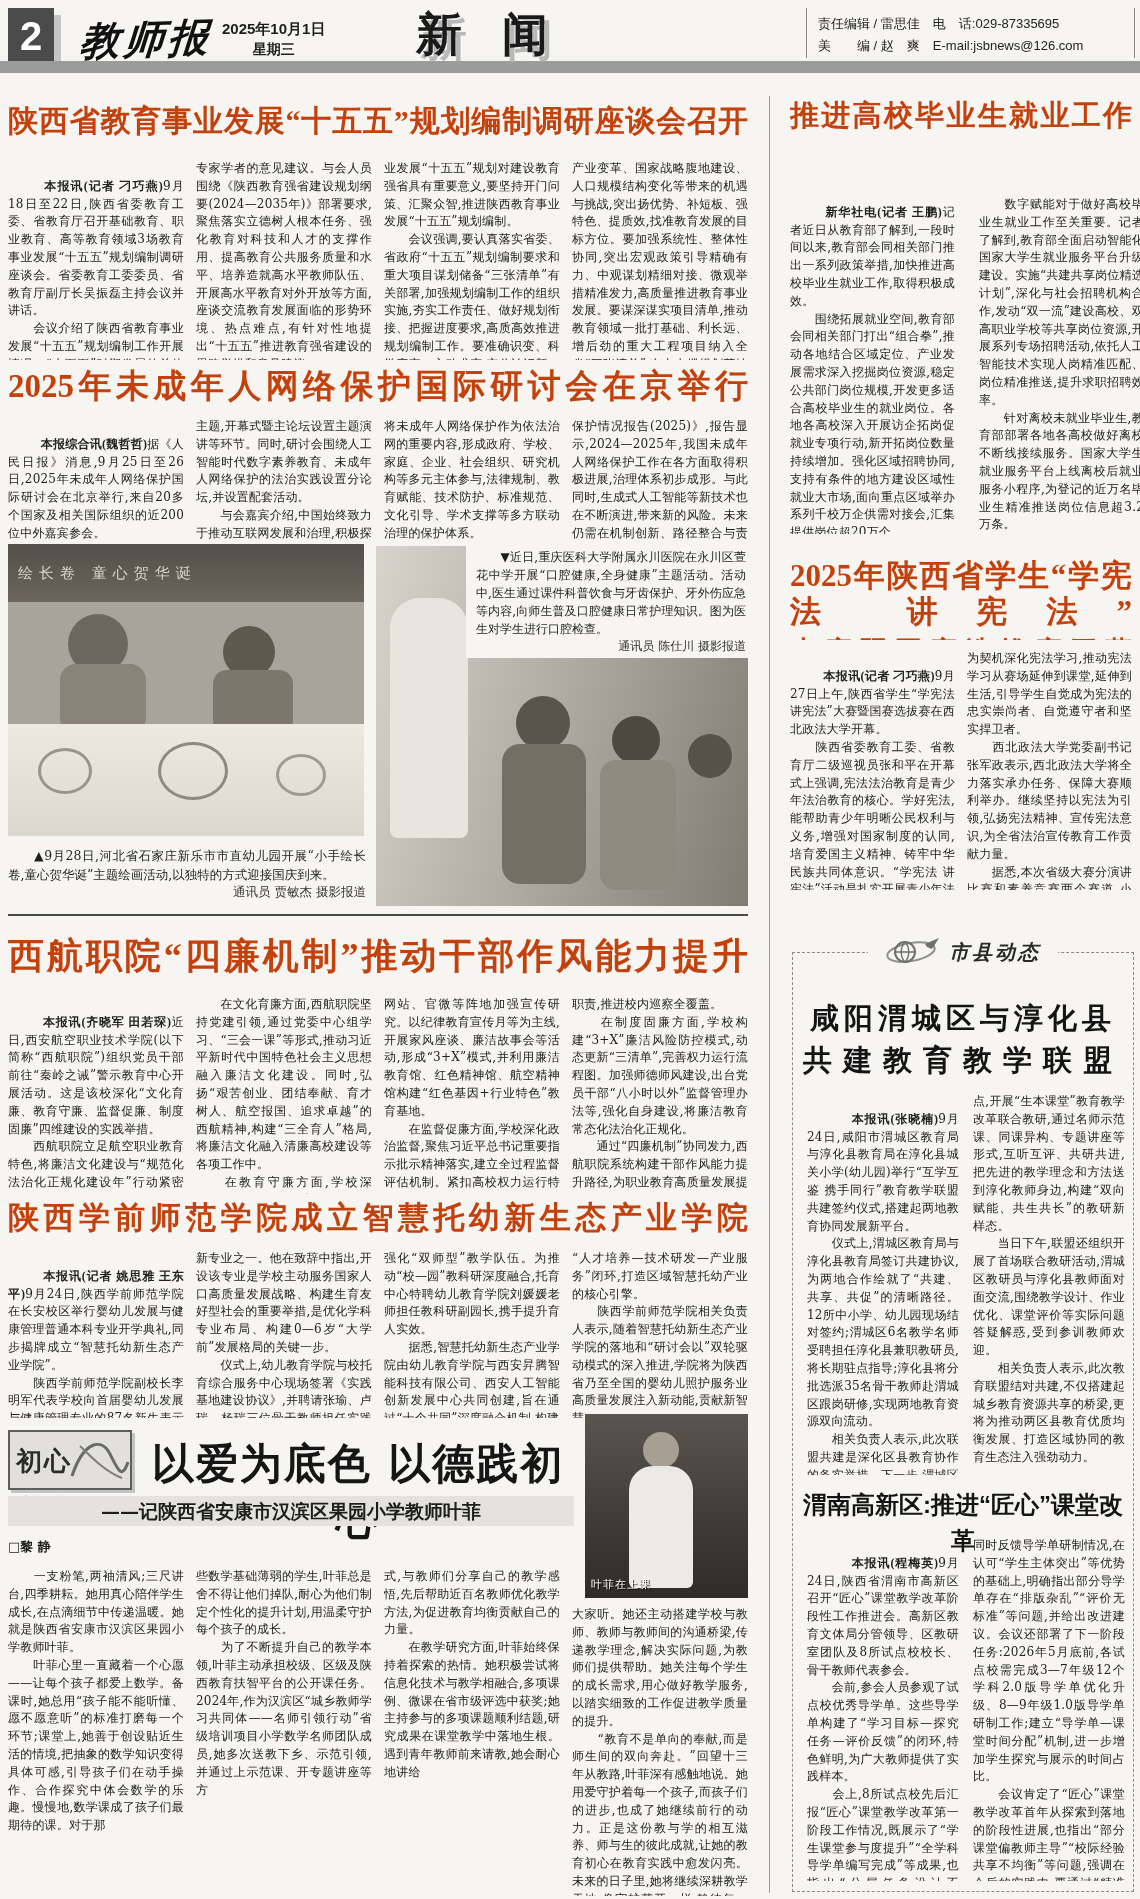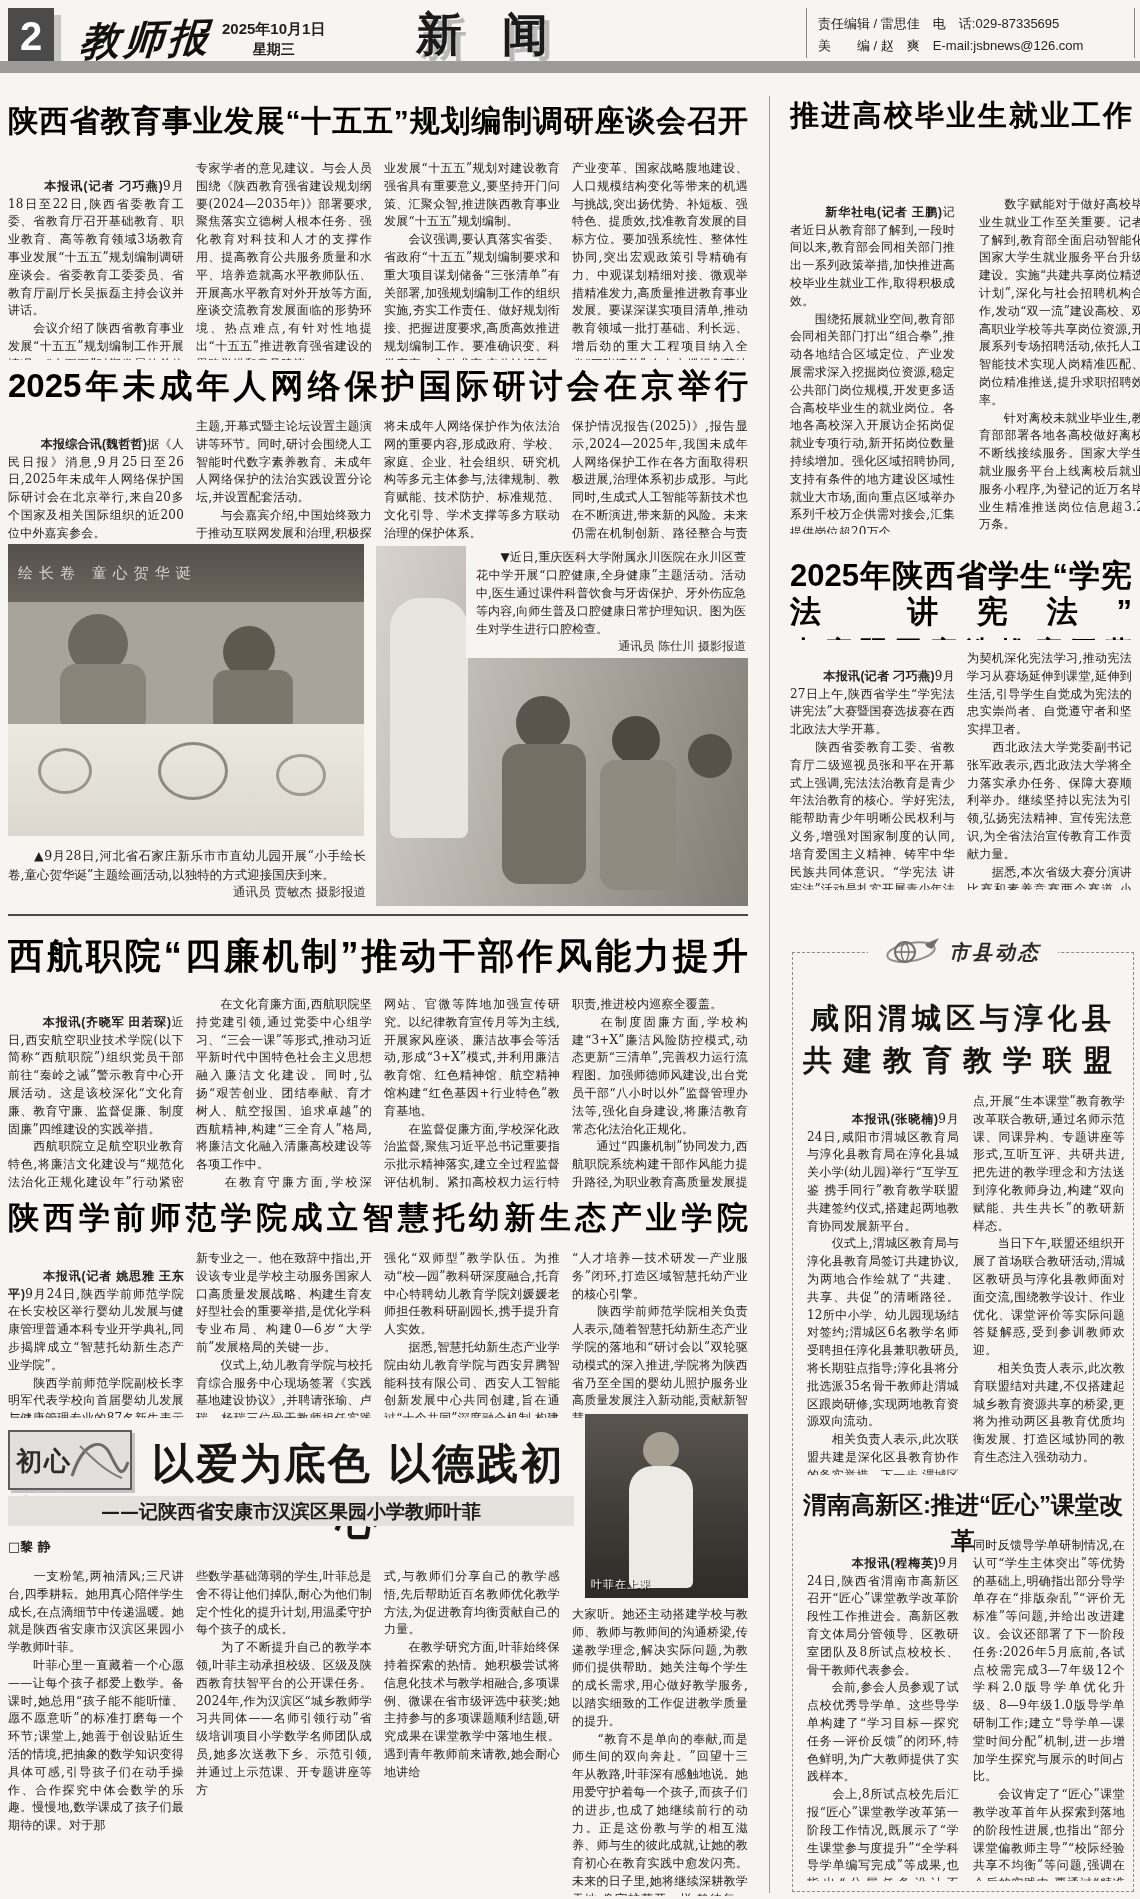--- a/index.html
+++ b/index.html
@@ -1,26 +1,26 @@
 <!DOCTYPE html>
 <html><head>
 <meta charset="utf-8">
 <style>
   html,body{margin:0;padding:0}
   body{width:1140px;height:1899px;position:relative;background:#f6f5f1;color:#1d1d1d;
        font-family:"DejaVu Serif","Liberation Serif",serif;overflow:hidden}
   .abs{position:absolute}
   .sans{font-family:"Liberation Sans","DejaVu Sans",sans-serif}
-  .hl{font-family:Liberation Sans, sans-serif;font-weight:900;color:#000000;
+  .hl{font-family:Liberation Serif, serif;font-weight:900;color:#c2410c;
       text-align:justify;text-align-last:justify;overflow:hidden}
   .hlc{font-family:"Liberation Sans","DejaVu Sans",sans-serif;font-weight:700;color:#141414;
       text-align:center;overflow:hidden}
   .col{position:absolute;font-size:12px;line-height:17.8px;letter-spacing:.2px;
        text-align:justify;white-space:pre-wrap;overflow:hidden;color:#222}
-  .byl{font-weight:700;font-family:Liberation Sans, sans-serif}
+  .byl{font-weight:700;font-family:Liberation Serif, serif}
   .cap{font-size:12.5px;line-height:19px;text-align:justify;color:#1f1f1f}
   .credit{text-align:right;font-size:12.5px;color:#333}
   .photo{position:absolute;overflow:hidden;background:#b4afa7}
   .rule{position:absolute;background:#555}
   .band{position:absolute;background:#9b9b9b}
   .kid{position:absolute;border-radius:50%}
 </style>
 </head>
 <body>
 

